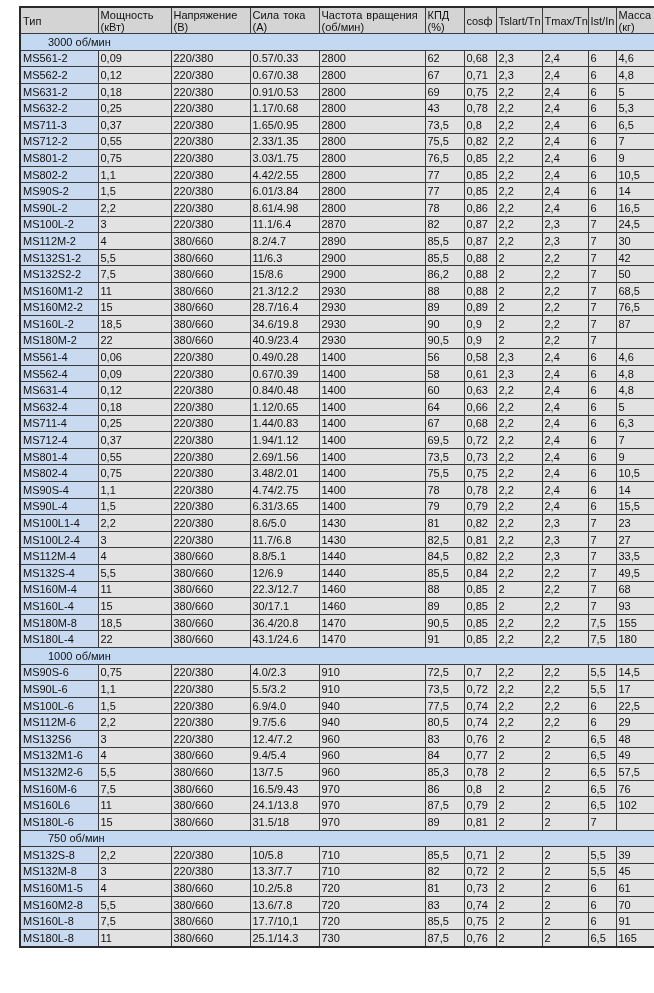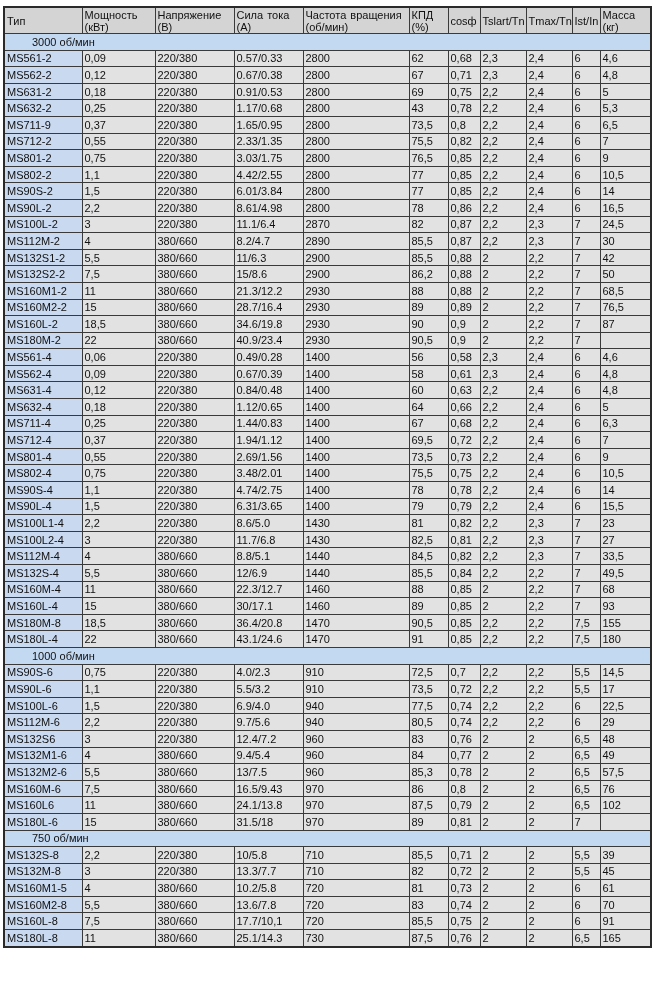--- a/index.html
+++ b/index.html
@@ -6,21 +6,21 @@
     --header-bg:#d4d4d4;
     --cell-bg:#e2e2e2;
     --type-bg:#c9d9ef;
     --section-bg:#c3d9f2;
     --grid:#3a3a3a;
     --outer:#2a2a2a;
     --ink:#111111;
   }
   html,body{margin:0;padding:0;background:#ffffff;}
   body{width:654px;height:993px;overflow:hidden;}
-  .page{padding:6px 3px 3px 3px;}
+  .page{padding:6px 3px 3px 3px;margin-left:16px;}
   table.spec{
     border-collapse:collapse;
     table-layout:fixed;
     width:647px;
     font-family:"Liberation Sans",sans-serif;
     font-size:11px;
     color:var(--ink);
     border:2px solid var(--outer);
   }
   th,td{
@@ -135,21 +135,21 @@
           <td>1.17/0.68</td>
           <td>2800</td>
           <td>43</td>
           <td>0,78</td>
           <td>2,2</td>
           <td>2,4</td>
           <td>6</td>
           <td>5,3</td>
         </tr>
         <tr>
-          <td class="type">MS711-9</td>
+          <td class="type">MS711-3</td>
           <td>0,37</td>
           <td>220/380</td>
           <td>1.65/0.95</td>
           <td>2800</td>
           <td>73,5</td>
           <td>0,8</td>
           <td>2,2</td>
           <td>2,4</td>
           <td>6</td>
           <td>6,5</td>

